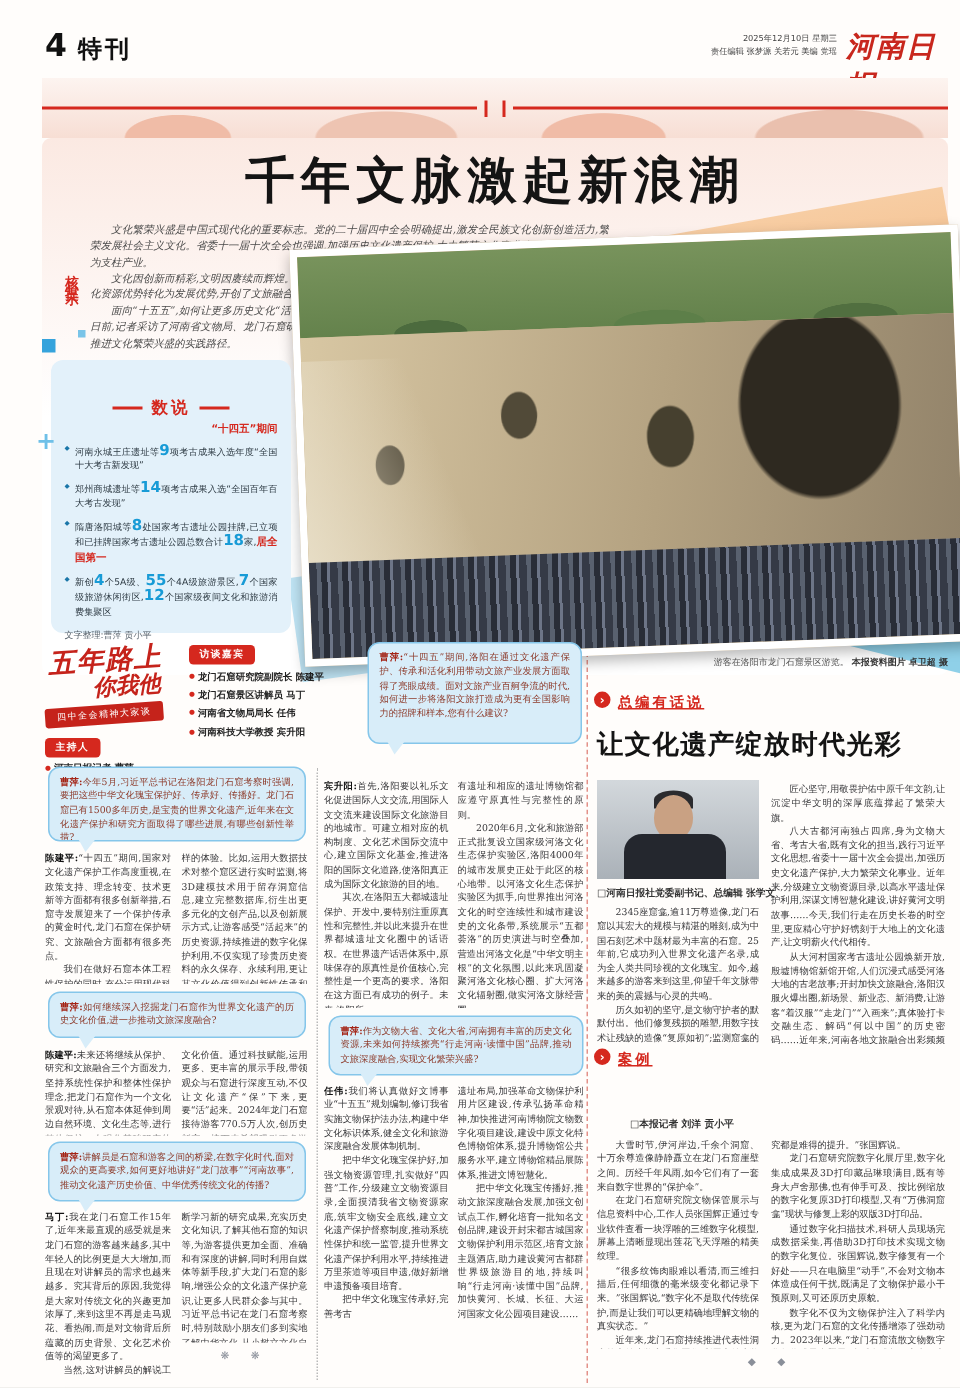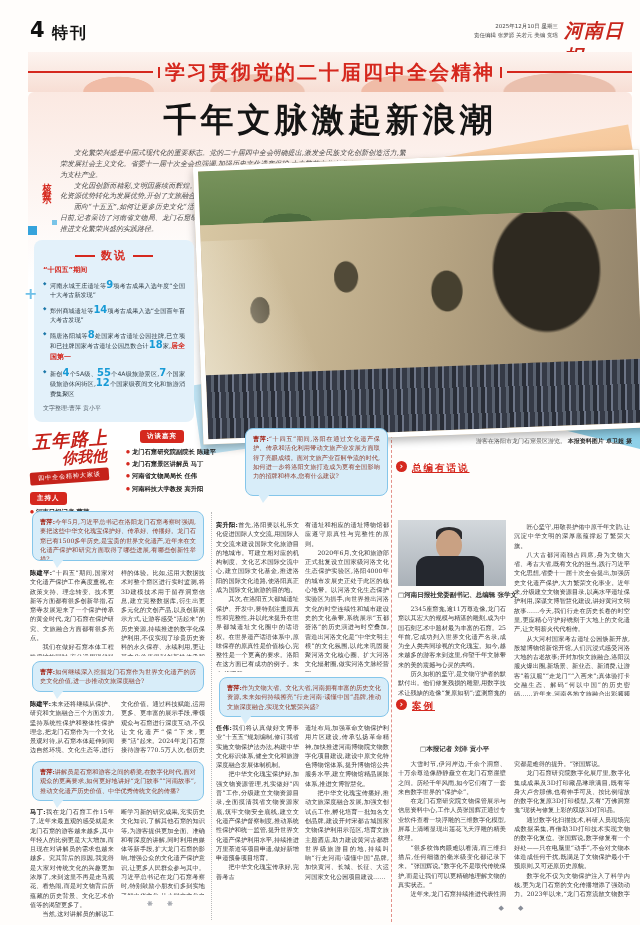--- a/index.html
+++ b/index.html
@@ -45,25 +45,25 @@
       radial-gradient(16px 22px at 13% 58%, #4b4433 0 58%, rgba(0,0,0,0) 62%),
       linear-gradient(100deg,#d8c7a3,#b4a281 55%,#92836a);}
   .ph-ramp{position:absolute;left:0;top:26%;width:30%;height:52%;
      background:linear-gradient(70deg,rgba(233,224,202,.9),rgba(233,224,202,0) 65%);}
   .ph-crowd{position:absolute;left:0;top:76%;width:100%;height:24%;
      background:repeating-linear-gradient(90deg,#353a46 0 5px,#59616f 5px 8px,#292d37 8px 12px,#6d7587 12px 14px);}
   .caption{font-size:6px;color:#555;text-align:right;}
   .caption b{color:#333;}
   
   .stats{left:34px;top:240px;width:160px;height:182px;background:#e3f1fa;border-radius:8px;
-         padding:8px 9px;box-sizing:border-box;z-index:3;}
+         padding:24px 9px;box-sizing:border-box;z-index:3;}
   .stats-title{display:flex;align-items:center;justify-content:center;margin-bottom:2px;}
   .stats-title .bar{width:20px;height:2px;background:#d5281e;margin:0 6px;}
   .stats-title .txt{font-size:11px;font-weight:900;color:#d5281e;letter-spacing:2px;}
-  .stats-sub{text-align:left;font-size:7px;font-weight:700;color:#d5281e;margin-bottom:5px;}
+  .stats-sub{text-align:right;font-size:7px;font-weight:700;color:#d5281e;margin-bottom:5px;}
   .stat-item{position:relative;font-size:6.1px;line-height:1.55;color:#2e3b44;margin-bottom:5px;padding-left:7px;}
   .stat-item::before{content:"◆";position:absolute;left:0;top:1px;font-size:4.5px;color:#1a76a8;}
   .num{font-family:"DejaVu Sans","Liberation Sans",sans-serif;font-weight:900;color:#189bd6;font-size:10px;line-height:1;}
   .hl{color:#d5281e;font-weight:900;font-size:7px;}
   .stats-foot{font-size:6px;color:#55606a;margin-top:6px;}
   .sq{position:absolute;z-index:1;}
   
   .logo1{left:32px;top:428px;font-size:18px;font-weight:900;font-style:italic;color:#c5231b;transform:rotate(-4deg);letter-spacing:1px;font-family:"DejaVu Serif",serif;}
   .logo2{left:62px;top:448px;font-size:15px;font-weight:900;font-style:italic;color:#c5231b;transform:rotate(-4deg);}
   .ribbon{left:30px;top:470px;background:#c5231b;color:#fff;font-size:6px;padding:2px 8px;border-radius:2px;transform:rotate(-4deg);letter-spacing:1px;}
@@ -108,21 +108,20 @@
   <span class="abs sans secname" style="left:52px;top:23px;">特刊</span>
   <div class="abs sans dateline" style="left:380px;top:22px;width:178px;">
     <div>2025年12月10日 星期三</div>
     <div>责任编辑 张梦源 关若元 美编 党瑶</div>
   </div>
   <span class="abs masthead" style="left:564px;top:18px;">河南日报</span>
 
   <div class="abs banner">
     <div class="rule"></div>
     <div class="tick"></div>
-    <span class="banner-title sans">学习贯彻党的二十届四中全会精神</span>
     <div class="tick"></div>
     <div class="rule"></div>
   </div>
 
   <div class="abs lead-bg"></div>
   <div class="abs deco" style="left:360px;top:148px;width:280px;height:112px;background:linear-gradient(#f7cda3,#f2b47e);transform:rotate(-10deg);"></div>
   <div class="abs deco" style="left:196px;top:372px;width:190px;height:70px;background:#bfe4f4;transform:rotate(-8deg);"></div>
   <div class="abs deco" style="left:566px;top:330px;width:90px;height:110px;background:#8fd0e8;transform:rotate(14deg);"></div>
 
   <div class="abs main-title sans" style="z-index:2;">千年文脉激起新浪潮</div>
@@ -170,21 +169,21 @@
       <span>新创</span><span class="num">4</span><span>个5A级、</span><span class="num">55</span><span>个4A级旅游景区,</span><span class="num">7</span><span>个国家级旅游休闲街区,</span><span class="num">12</span><span>个国家级夜间文化和旅游消费集聚区</span>
     </div>
     <div class="stats-foot">文字整理:曹萍 贡小平</div>
   </div>
 
   <span class="abs logo1">五年路上</span>
   <span class="abs logo2">你我他</span>
   <span class="abs ribbon sans">四中全会精神大家谈</span>
   <span class="abs pill sans" style="left:30px;top:492px;">主持人</span>
   <div class="abs person-line sans" style="left:30px;top:508px;">河南日报记者 曹萍</div>
-  <span class="abs pill sans" style="left:140px;top:430px;">访谈嘉宾</span>
+  <span class="abs pill sans" style="left:126px;top:430px;">访谈嘉宾</span>
   <div class="abs guests sans" style="left:126px;top:448px;width:116px;">
       <p>龙门石窟研究院副院长 陈建平</p>
       <p>龙门石窟景区讲解员 马丁</p>
       <p>河南省文物局局长 任伟</p>
       <p>河南科技大学教授 宾升阳</p>
     </div>
 
   <div class="abs vline-dot" style="left:211px;top:512px;height:408px;"></div>
   <div class="abs vline-red" style="left:391px;top:430px;height:492px;"></div>
 
@@ -246,20 +245,21 @@
   <div class="ans jt" style="left:216px;top:723px;width:83px;height:196px;">
     <b>任伟:</b><span class="paras inline"><p>我们将认真做好文博事业“十五五”规划编制,修订我省实施文物保护法办法,构建中华文化标识体系,健全文化和旅游深度融合发展体制机制。</p><p>把中华文化瑰宝保护好,加强文物资源管理,扎实做好“四普”工作,分级建立文物资源目录,全面摸清我省文物资源家底,筑牢文物安全底线,建立文化遗产保护督察制度,推动系统性保护和统一监管,提升世界文化遗产保护利用水平,持续推进万里茶道等项目申遗,做好新增申遗预备项目培育。</p><p>把中华文化瑰宝传承好,完善考古</p></span>
   </div>
   <div class="ans jt paras cont" style="left:305px;top:723px;width:84px;height:196px;">
       <p>遗址布局,加强革命文物保护利用片区建设,传承弘扬革命精神,加快推进河南博物院文物数字化项目建设,建设中原文化特色博物馆体系,提升博物馆公共服务水平,建立博物馆精品展陈体系,推进文博智慧化。</p>
       <p>把中华文化瑰宝传播好,推动文旅深度融合发展,加强文创试点工作,孵化培育一批知名文创品牌,建设开封宋都古城国家文物保护利用示范区,培育文旅主题酒店,助力建设黄河古都群世界级旅游目的地,持续叫响“行走河南·读懂中国”品牌,加快黄河、长城、长征、大运河国家文化公园项目建设……</p>
     </div>
 
   <span class="abs chev" style="left:396px;top:461px;">›</span>
   <span class="abs seclabel sans" style="left:412px;top:462px;">总编有话说</span>
+  <div class="abs ed-title sans" style="left:398px;top:484px;width:234px;">让文化遗产绽放时代光彩</div>
 
   <div class="abs mug">
     <div class="hair"></div>
     <div class="head"></div>
     <div class="body"></div>
   </div>
   <div class="abs byline" style="left:398px;top:591px;width:232px;">□河南日报社党委副书记、总编辑 张学文</div>
 
   <div class="ans jt paras" style="left:398px;top:604px;width:108px;height:92px;">
       <p>2345座窟龛,逾11万尊造像,龙门石窟以其宏大的规模与精湛的雕刻,成为中国石刻艺术中题材最为丰富的石窟。25年前,它成功列入世界文化遗产名录,成为全人类共同珍视的文化瑰宝。如今,越来越多的游客来到这里,仰望千年文脉带来的美的震撼与心灵的共鸣。</p>

